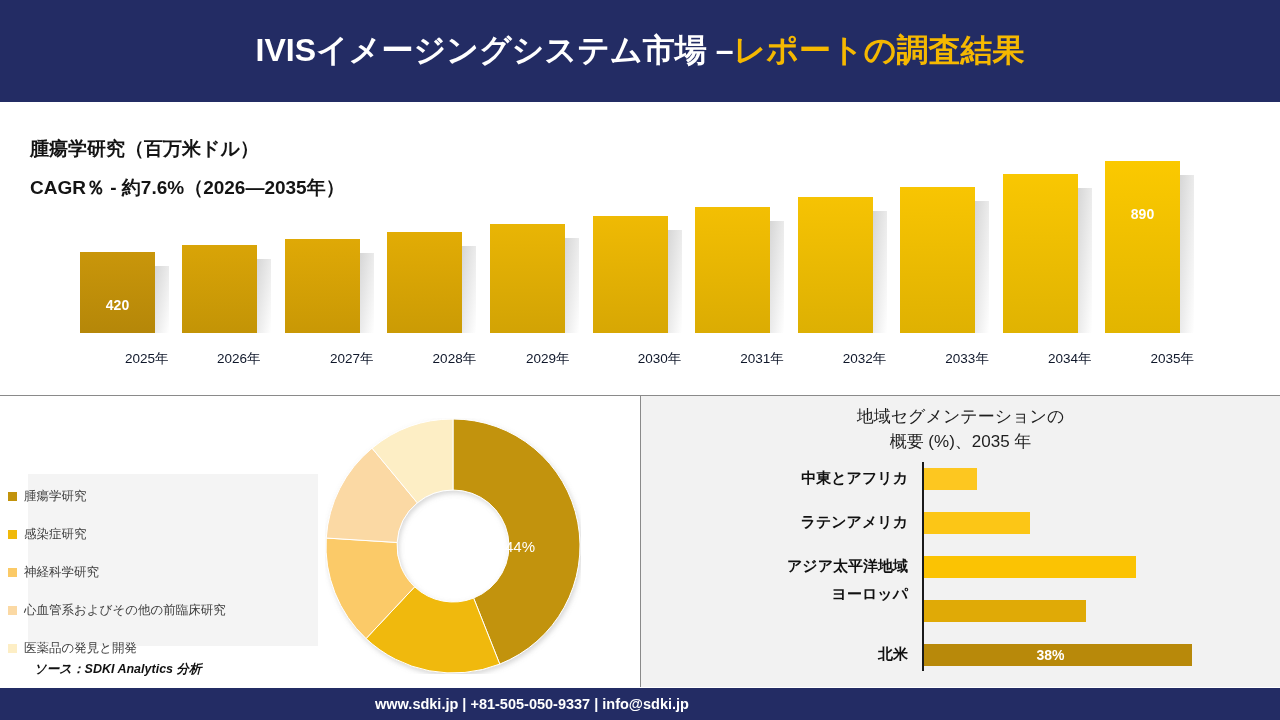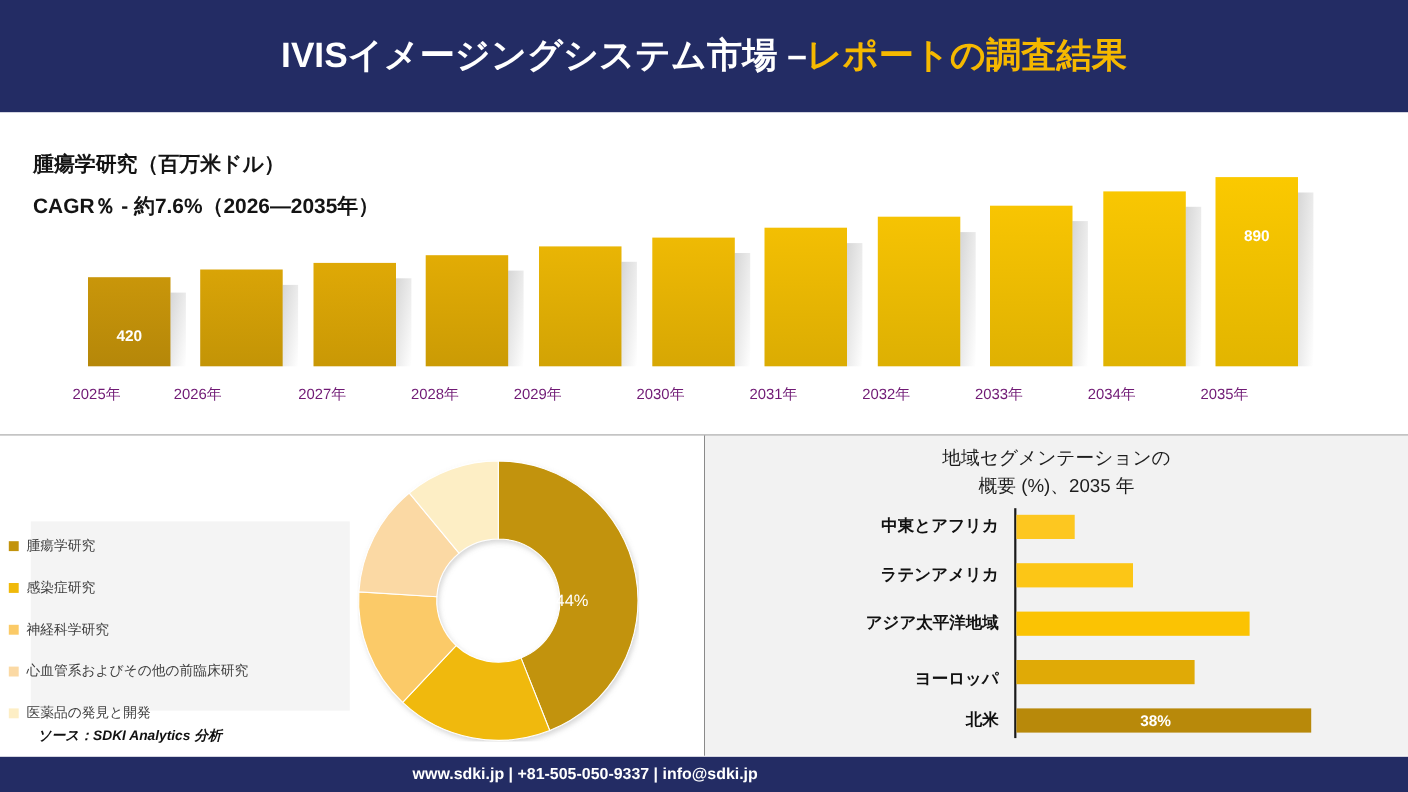--- a/index.html
+++ b/index.html
@@ -46,21 +46,21 @@
     position:absolute;left:100%;top:14px;width:14px;bottom:0;
     background:linear-gradient(to bottom right,rgba(120,120,120,.30),rgba(120,120,120,0));
     pointer-events:none;
   }
   .col-value{
     position:absolute;left:0;width:100%;
     text-align:center;color:#ffffff;font-size:14px;font-weight:bold;
   }
   .col-cat{
     position:absolute;bottom:24px;
-    text-align:left;font-size:13.5px;color:#701a75;white-space:nowrap;
+    text-align:right;font-size:13.5px;color:#0f172a;white-space:nowrap;
   }
 
   
   .h-divider{position:absolute;left:0;top:395px;width:1280px;height:1px;background:#8a8a8a;}
   .v-divider{position:absolute;left:640px;top:396px;width:1px;height:291px;background:#8a8a8a;}
 
   
   #panel-left{position:absolute;left:0;top:396px;width:640px;height:291px;background:#ffffff;}
   .seg-title{
     position:absolute;left:36px;top:10px;width:330px;
@@ -225,21 +225,21 @@
     </div>
     <div class="reg-axis"></div>
     <div id="reg-bars">
         <div class="reg-bar" style="top: 72px; width: 53px; background: rgb(253, 199, 32);"></div>
         <div class="reg-cat" style="top: 73px;">中東とアフリカ</div>
         <div class="reg-bar" style="top: 116px; width: 106px; background: rgb(252, 198, 22);"></div>
         <div class="reg-cat" style="top: 117px;">ラテンアメリカ</div>
         <div class="reg-bar" style="top: 160px; width: 212px; background: rgb(251, 195, 3);"></div>
         <div class="reg-cat" style="top: 161px;">アジア太平洋地域</div>
         <div class="reg-bar" style="top: 204px; width: 162px; background: rgb(224, 170, 6);"></div>
-        <div class="reg-cat" style="top: 212px; margin-left: 39px;">ヨーロッパ</div>
+        <div class="reg-cat" style="top: 189px; margin-left: 39px;">ヨーロッパ</div>
         <div class="reg-bar" style="top: 248px; width: 268px; background: rgb(184, 137, 10);"></div>
         <div class="reg-cat" style="top: 249px;">北米</div>
         <div class="reg-value" style="top: 251px; left: 395.56px;">38%</div>
       </div>
   </div>
 
   <div class="footer-band"></div>
   <div class="footer-text">www.sdki.jp | +81-505-050-9337 | info@sdki.jp</div>
 
 </div>

